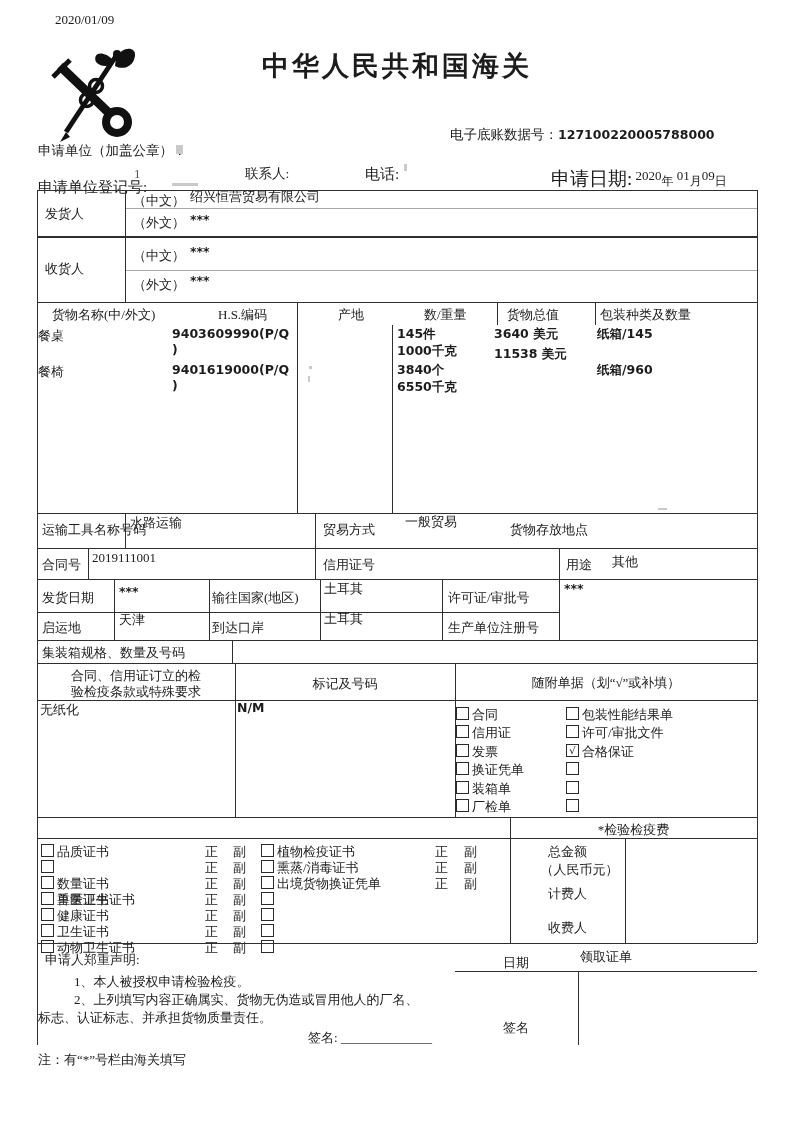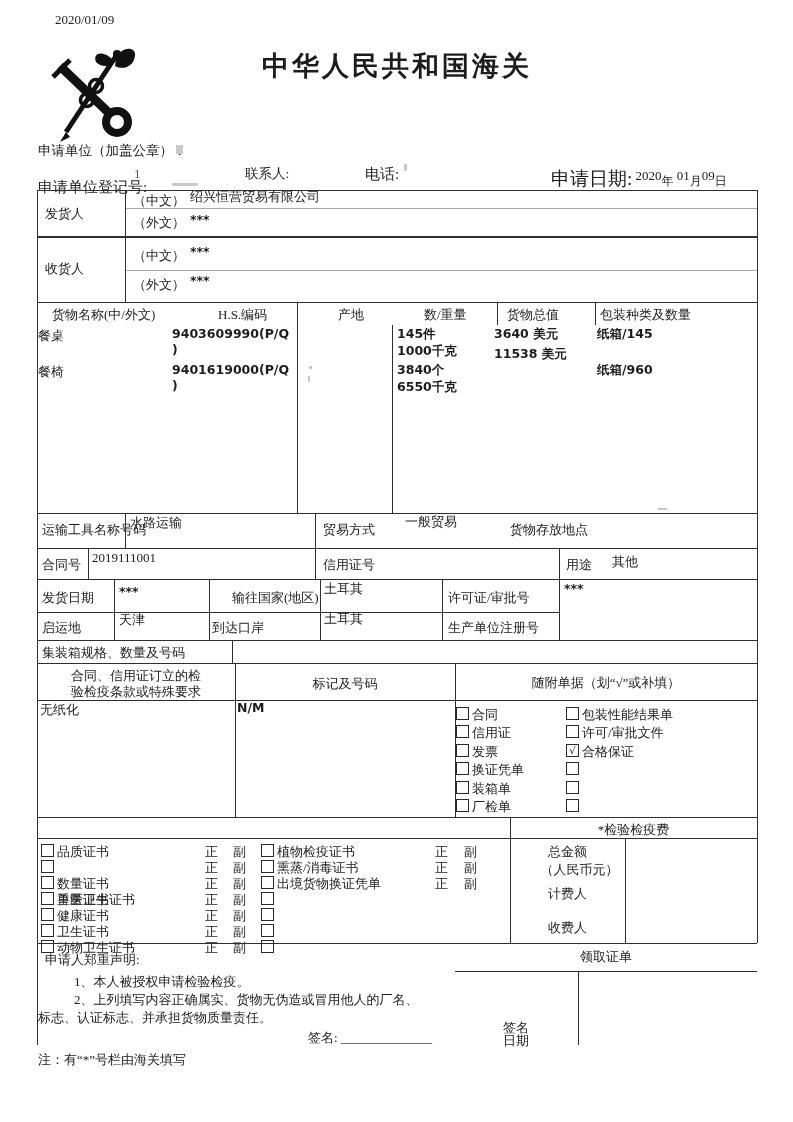--- a/index.html
+++ b/index.html
@@ -38,20 +38,23 @@
     <g fill="#111">
       <path d="M70,14 C76,2 90,2 89,12 C87,24 76,26 69,22 Z"></path>
       <path d="M67,16 C58,6 46,8 50,18 C56,24 63,22 67,20 Z"></path>
       <polygon points="20,88 14,98 24,93"></polygon>
       <circle cx="71" cy="10" r="4"></circle>
     </g>
   </svg>
 
   <div class="abs title ctr" style="left:37px;top:48px;width:720px;">中华人民共和国海关</div>
 
+  <div class="abs" style="left:450px;top:126px;">
+    <span style="font-size:13.5px;">电子底账数据号：</span><span class="num">127100220005788000</span>
+  </div>
 
   <div class="abs" style="left:38px;top:142px;font-size:13.5px;">申请单位（加盖公章）：</div>
   <div class="faint" style="left:176px;top:145px;width:7px;height:9px;"></div>
 
   <div class="abs" style="left:38px;top:178px;font-size:15px;">申请单位登记号:</div>
   <div class="abs lt" style="left:134px;top:166px;">1</div>
   <div class="faint" style="left:172px;top:183px;width:26px;height:3px;"></div>
   <div class="abs" style="left:245px;top:165px;font-size:13.5px;">联系人:</div>
   <div class="abs" style="left:365px;top:165px;font-size:15px;">电话:</div>
   <div class="faint" style="left:404px;top:164px;width:3px;height:7px;"></div>
@@ -111,21 +114,21 @@
   <div class="abs" style="left:510px;top:521px;">货物存放地点</div>
 
   <div class="abs" style="left:42px;top:556px;">合同号</div>
   <div class="abs" style="left:92px;top:550px;">2019111001</div>
   <div class="abs" style="left:323px;top:556px;">信用证号</div>
   <div class="abs" style="left:566px;top:556px;">用途</div>
   <div class="abs" style="left:612px;top:553px;">其他</div>
 
   <div class="abs" style="left:42px;top:589px;">发货日期</div>
   <div class="abs num" style="left:119px;top:584px;">***</div>
-  <div class="abs" style="left:212px;top:589px;margin-left:20px;">输往国家(地区)</div>
+  <div class="abs" style="left:212px;top:589px;">输往国家(地区)</div>
   <div class="abs" style="left:324px;top:580px;">土耳其</div>
   <div class="abs" style="left:448px;top:589px;">许可证/审批号</div>
   <div class="abs num" style="left:564px;top:581px;">***</div>
 
   <div class="abs" style="left:42px;top:619px;">启运地</div>
   <div class="abs" style="left:119px;top:611px;">天津</div>
   <div class="abs" style="left:212px;top:619px;">到达口岸</div>
   <div class="abs" style="left:324px;top:610px;">土耳其</div>
   <div class="abs" style="left:448px;top:619px;">生产单位注册号</div>
 
@@ -218,21 +221,21 @@
   <div class="abs" style="left:45px;top:951px;">申请人郑重声明:</div>
   <div class="abs" style="left:74px;top:973px;">1、本人被授权申请检验检疫。</div>
   <div class="abs" style="left:74px;top:991px;">2、上列填写内容正确属实、货物无伪造或冒用他人的厂名、</div>
   <div class="abs" style="left:38px;top:1009px;">标志、认证标志、并承担货物质量责任。</div>
   <div class="abs" style="left:308px;top:1029px;">
     <span>签名:</span>
     <span>______________</span>
   </div>
 
   <div class="abs ctr" style="left:455px;top:948px;width:302px;">领取证单</div>
-  <div class="abs" style="left:503px;top:1032px;">日期</div>
+  <div class="abs" style="left:503px;top:954px;">日期</div>
   <div class="abs" style="left:503px;top:1019px;">签名</div>
 
   <div class="abs" style="left:38px;top:1051px;">注：有“*”号栏由海关填写</div>
 
 <div class="gl" style="left: 37px; top: 190px; width: 720px; height: 1px;"></div>
     <div class="gl" style="left: 37px; top: 236px; width: 720px; height: 2px;"></div>
     <div class="gl" style="left: 37px; top: 302px; width: 720px; height: 1px;"></div>
     <div class="gl" style="left: 37px; top: 513px; width: 720px; height: 1px;"></div>
     <div class="gl" style="left: 37px; top: 548px; width: 720px; height: 1px;"></div>
     <div class="gl" style="left: 37px; top: 579px; width: 720px; height: 1px;"></div>

